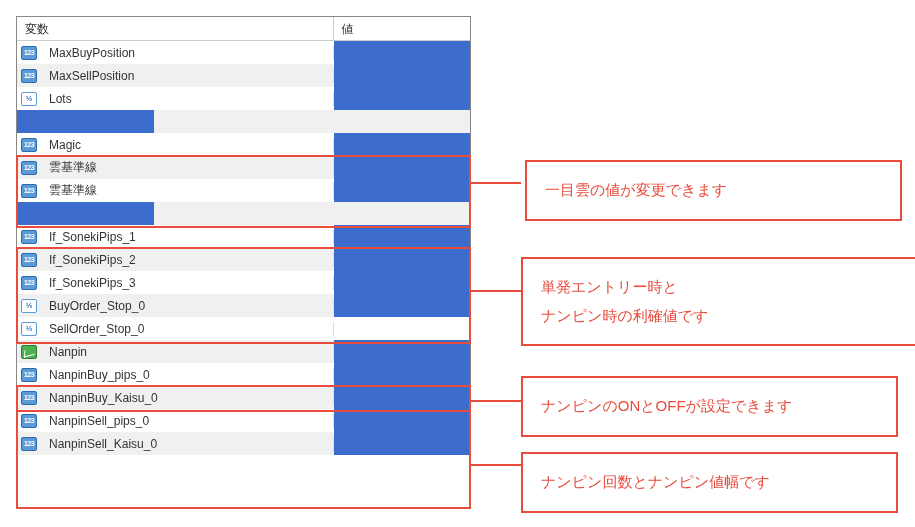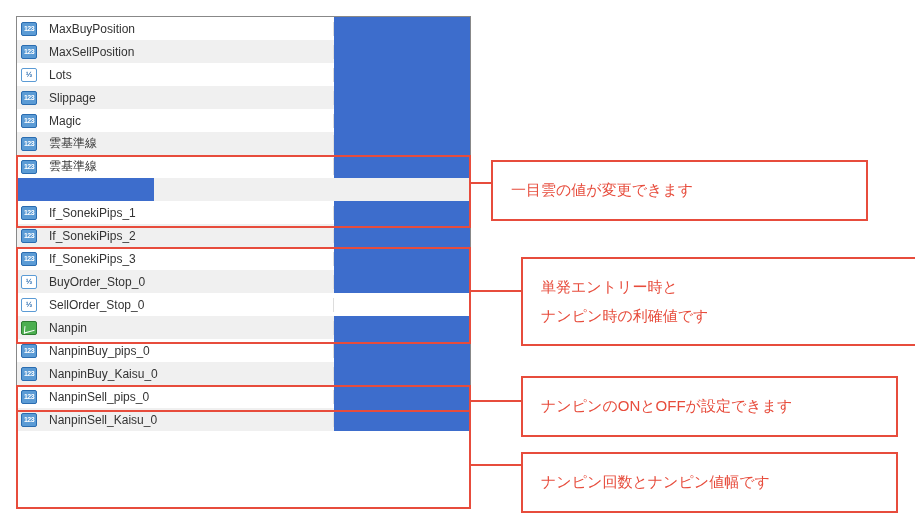--- a/index.html
+++ b/index.html
@@ -139,29 +139,33 @@
     .callout {
       position: absolute;
       border: 2px solid #e74c3c;
       background: #fff;
       padding: 14px 18px;
       color: #e74c3c;
       font-size: 15px;
       line-height: 1.9;
       white-space: pre-line;
     }
-    #callout1 { left: 491px; top: 160px; width: 377px; }
+    #callout1 { left: 525px; top: 160px; width: 377px; }
     #callout2 { left: 521px; top: 257px; width: 448px; }
     #callout3 { left: 521px; top: 376px; width: 377px; }
     #callout4 { left: 521px; top: 452px; width: 377px; }
   </style>
 </head>
 <body>
 
 <div class="table-container">
+  <div class="table-header">
+    <div class="col-var">変数</div>
+    <div class="col-val">値</div>
+  </div>
   <div id="rows-host">
       <div class="row">
         <div class="cell-var">
           <span class="icon-123">123</span>
           <span class="var-name">MaxBuyPosition</span>
         </div>
         <div class="cell-val selected"></div>
       </div>
       <div class="row">
         <div class="cell-var">
@@ -171,24 +175,20 @@
         <div class="cell-val selected"></div>
       </div>
       <div class="row">
         <div class="cell-var">
           <span class="icon-12">½</span>
           <span class="var-name">Lots</span>
         </div>
         <div class="cell-val selected"></div>
       </div>
       <div class="row">
-        <div class="cell-var">
-          <span class="icon-123">123</span>
-          <span class="var-name">Slippage</span>
-        </div>
         <div class="cell-val selected"></div>
       </div>
       <div class="row">
         <div class="cell-var">
           <span class="icon-123">123</span>
           <span class="var-name">Magic</span>
         </div>
         <div class="cell-val selected"></div>
       </div>
       <div class="row">

